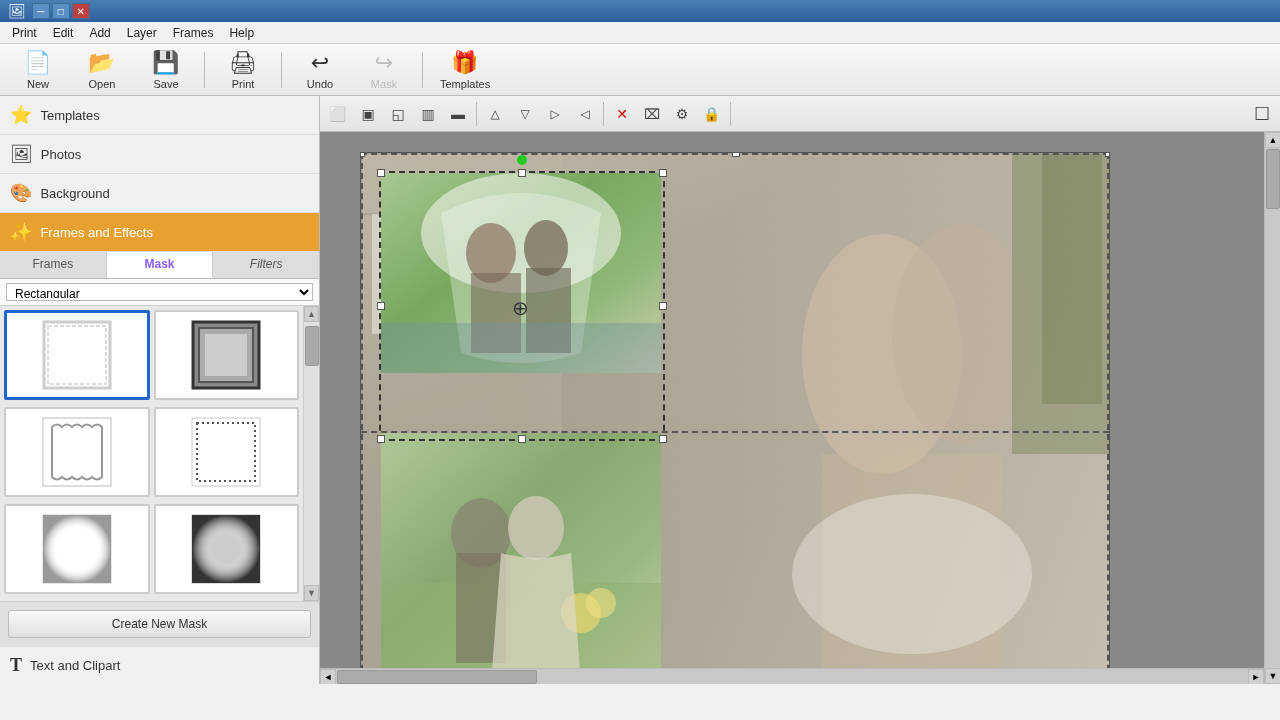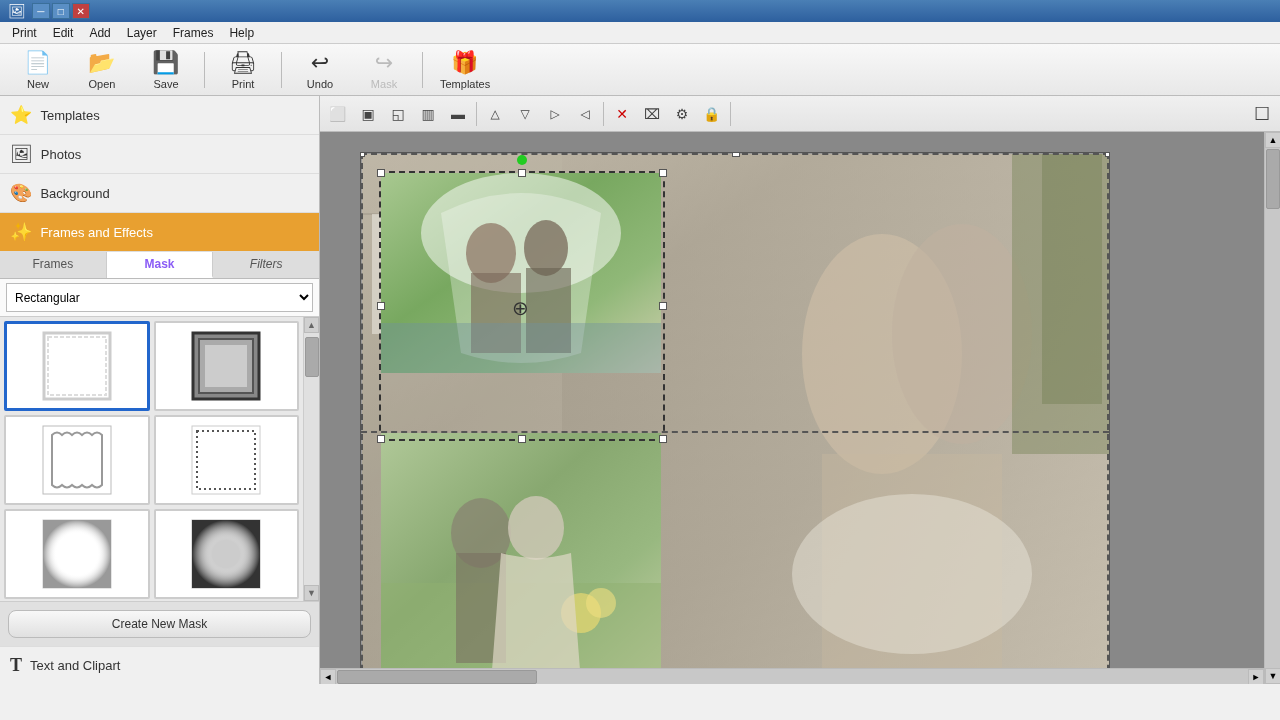--- a/index.html
+++ b/index.html
@@ -148,21 +148,21 @@
       border-bottom: 1px solid #ccc;
       background: #fafafa;
       gap: 4px;
     }
     #mask-dropdown select {
       flex: 1;
       font-size: 12px;
       border: 1px solid #bbb;
       background: white;
       padding: 2px 4px;
-      height: 29px;
+      height: 18px;
     }
 
     
     #mask-grid {
       flex: 1;
       overflow-y: auto;
       padding: 4px;
       display: grid;
       grid-template-columns: 1fr 1fr;
       gap: 4px;
@@ -210,21 +210,21 @@
       padding: 8px;
       background: #e0e0e0;
       border-top: 1px solid #ccc;
       display: flex; align-items: center; justify-content: center;
     }
     #create-mask-btn button {
       width: 100%;
       padding: 6px;
       background: linear-gradient(to bottom, #f8f8f8, #e0e0e0);
       border: 1px solid #bbb;
-      border-radius: 8px;
+      border-radius: 3px;
       font-size: 12px;
       cursor: pointer;
       color: #333;
     }
 
     
     .panel-item-bottom {
       display: flex;
       align-items: center;
       padding: 8px 10px;

